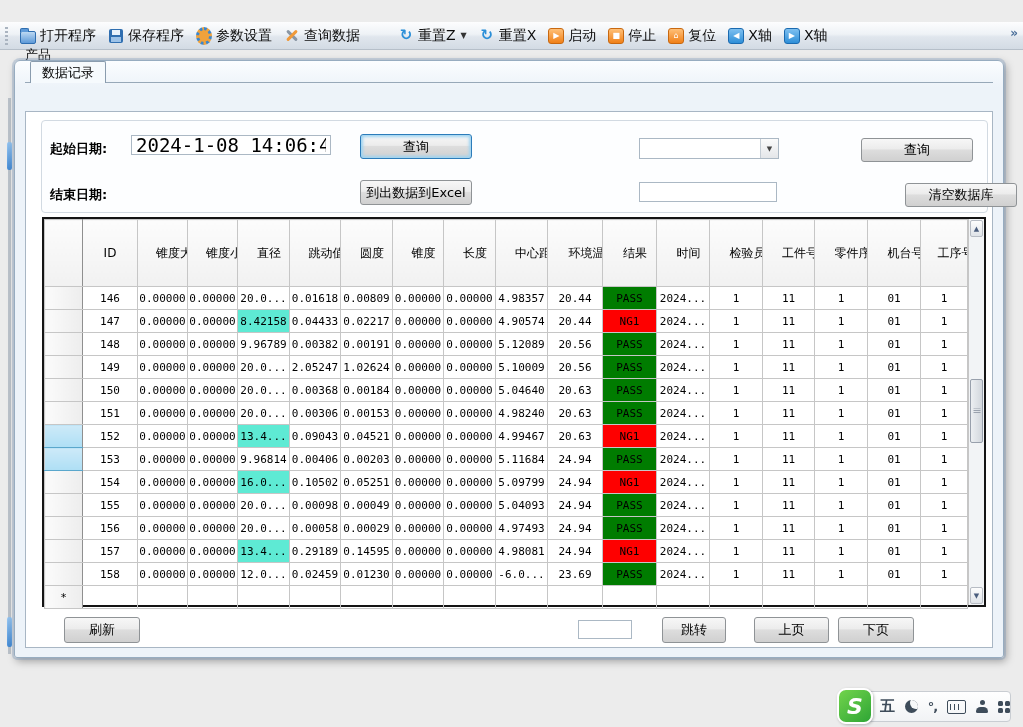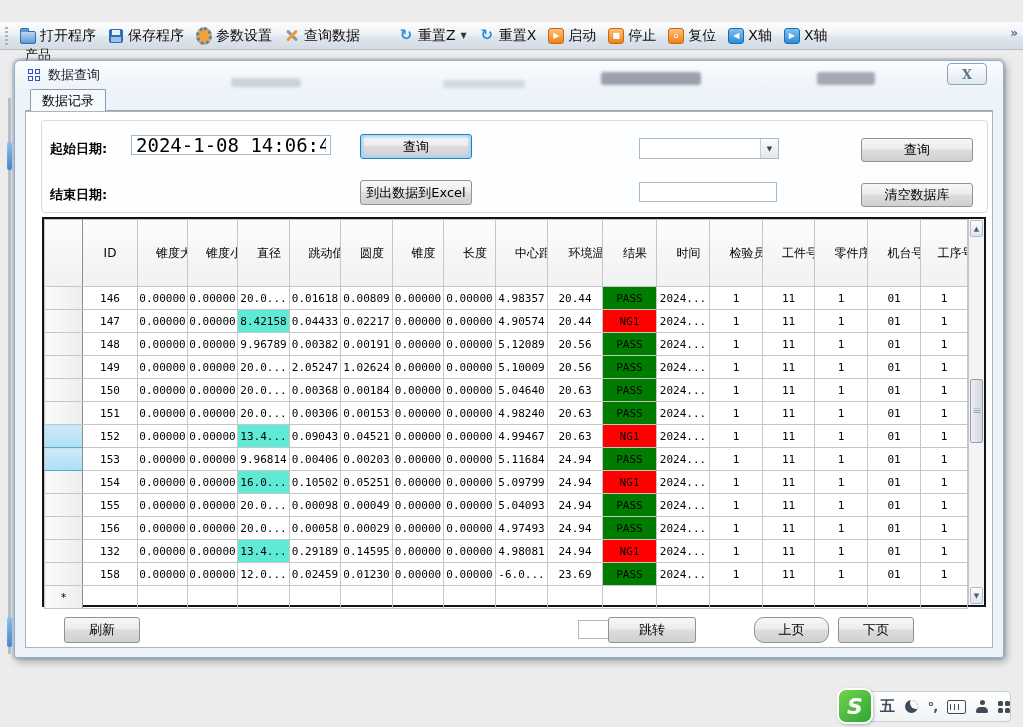--- a/index.html
+++ b/index.html
@@ -201,57 +201,41 @@
     </div>
   </div>
   <span class="tb-overflow">»</span>
 
   <span class="product-label">产品</span>
   <div class="edge-line"></div>
   <div class="edge-accent" style="top:142px;height:28px;"></div>
   <div class="edge-accent" style="top:617px;height:30px;"></div>
 
   <div class="dialog">
-    <div class="dlg-head">
-      <span class="ic-dlggrid">
-          <span></span>
-          <span></span>
-          <span></span>
-          <span></span>
-        </span>
-      <span>数据查询</span>
-      <span class="blob blob1"></span>
-      <span class="blob blob2"></span>
-      <span class="blob blob3"></span>
-      <span class="blob blob4"></span>
-      <span class="dlg-close">
-          <span>X</span>
-        </span>
-    </div>
     <div class="tabstrip">
       <span class="tab">数据记录</span>
     </div>
 
     <div class="panel">
 
       <div class="querybox">
         <span class="qlabel" style="left:8px;top:19px;">起始日期:</span>
         <input class="inp" style="left: 89px; top: 14px; width: 190px; height: 16px;" value="2024-1-08 14:06:42">
         <span class="qlabel" style="left:8px;top:65px;">结束日期:</span>
         <div class="btn btn-focus" style="left:318px;top:13px;width:112px;height:25px;">查询</div>
         <div class="btn" style="left:318px;top:59px;width:112px;height:25px;">到出数据到Excel</div>
         <div class="combo">
           <span class="combo-value"></span>
           <span class="combo-btn">
               <span>▼</span>
             </span>
         </div>
         <input class="inp" style="left: 597px; top: 61px; width: 128px; height: 16px;" value="">
         <div class="btn" style="left:819px;top:17px;width:112px;height:24px;">查询</div>
-        <div class="btn" style="left:819px;top:62px;width:112px;height:24px;">清空数据库</div>
+        <div class="btn" style="left:863px;top:62px;width:112px;height:24px;">清空数据库</div>
       </div>
 
       <div class="tablewrap">
         <table class="grid">
           <colgroup>
               <col style="width: 38px;">
               <col style="width: 55px;">
               <col style="width: 50px;">
               <col style="width: 50px;">
               <col style="width: 52px;">
@@ -539,21 +523,21 @@
                 <td class="pass">PASS</td>
                 <td>2024...</td>
                 <td>1</td>
                 <td>11</td>
                 <td>1</td>
                 <td>01</td>
                 <td>1</td>
               </tr>
               <tr>
                 <td class="rowhdr"></td>
-                <td>132</td>
+                <td>157</td>
                 <td>0.00000</td>
                 <td>0.00000</td>
                 <td class="alarm">13.4...</td>
                 <td>0.29189</td>
                 <td>0.14595</td>
                 <td>0.00000</td>
                 <td>0.00000</td>
                 <td>4.98081</td>
                 <td>24.94</td>
                 <td class="fail">NG1</td>
@@ -609,22 +593,22 @@
         <div class="vscroll">
           <div class="sb-btn sb-up">▲</div>
           <div class="sb-thumb"></div>
           <div class="sb-btn sb-down">▼</div>
         </div>
       </div>
 
       <div class="pager">
         <div class="btn" style="left:22px;top:2px;width:76px;height:26px;">刷新</div>
         <input class="inp" style="left: 536px; top: 5px; width: 44px; height: 15px;" value="">
-        <div class="btn" style="left:566px;top:2px;width:88px;height:26px;">跳转</div>
-        <div class="btn" style="left:712px;top:2px;width:75px;height:26px;border-radius:10px;">上页</div>
+        <div class="btn" style="left:620px;top:2px;width:64px;height:26px;">跳转</div>
+        <div class="btn" style="left:712px;top:2px;width:75px;height:26px;">上页</div>
         <div class="btn" style="left:796px;top:2px;width:76px;height:26px;">下页</div>
       </div>
 
     </div>
   </div>
 
   <div class="imebar">
     <span class="slogo">S</span>
     <span class="ime-txt">五</span>
     <span class="ic-moon"></span>

